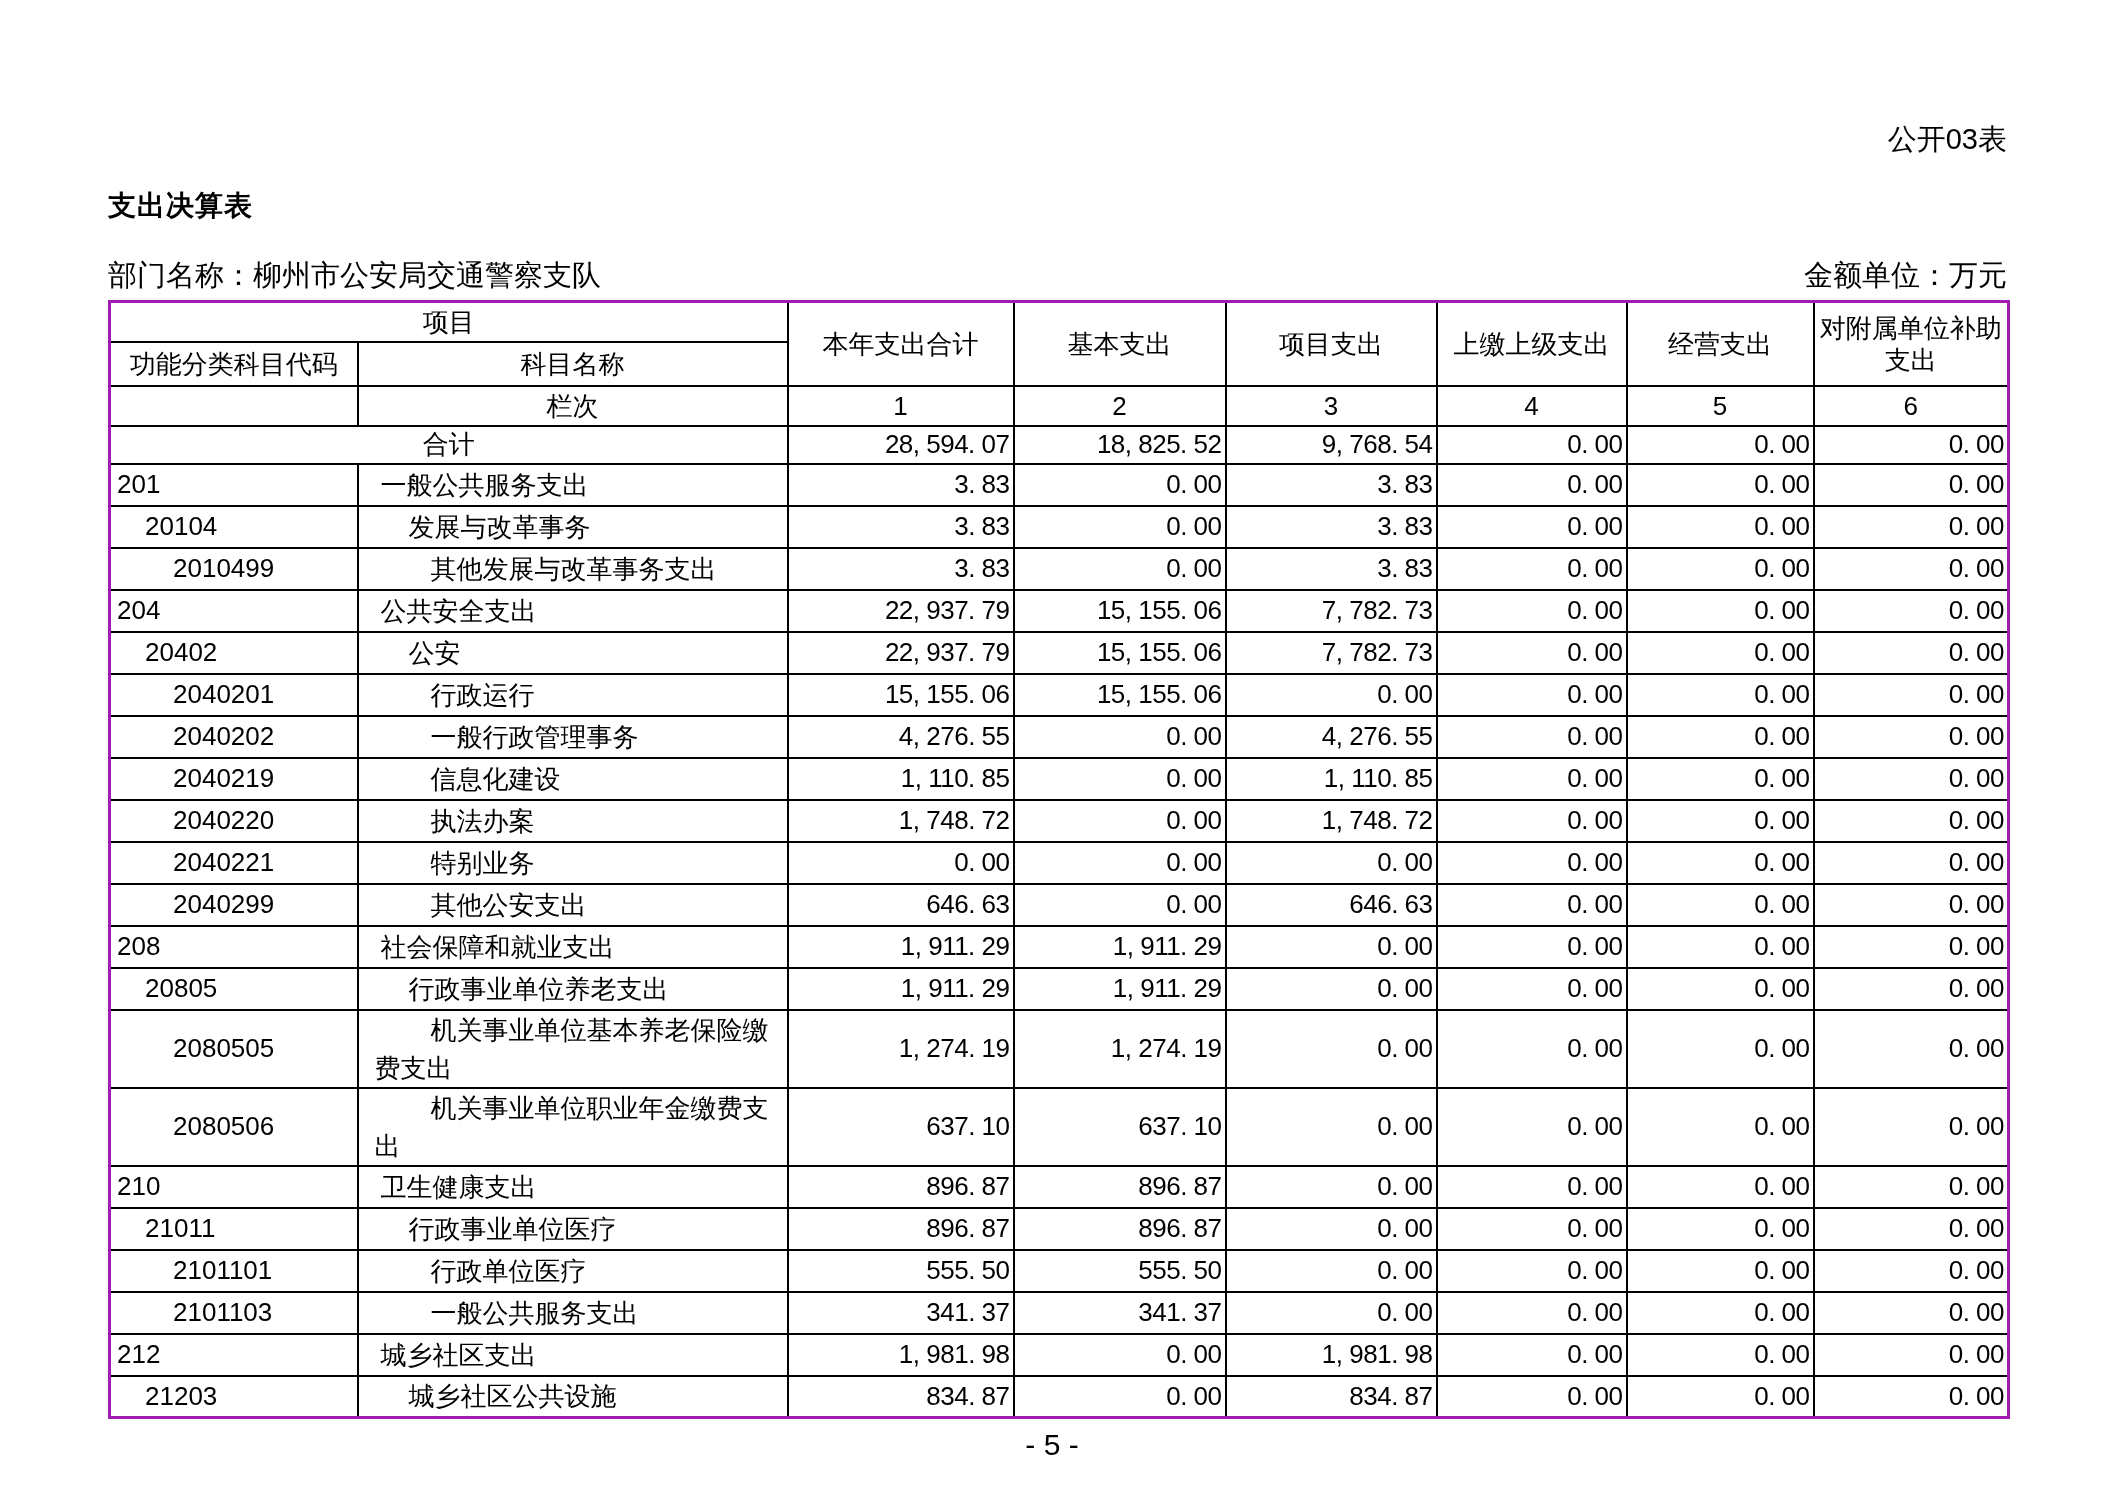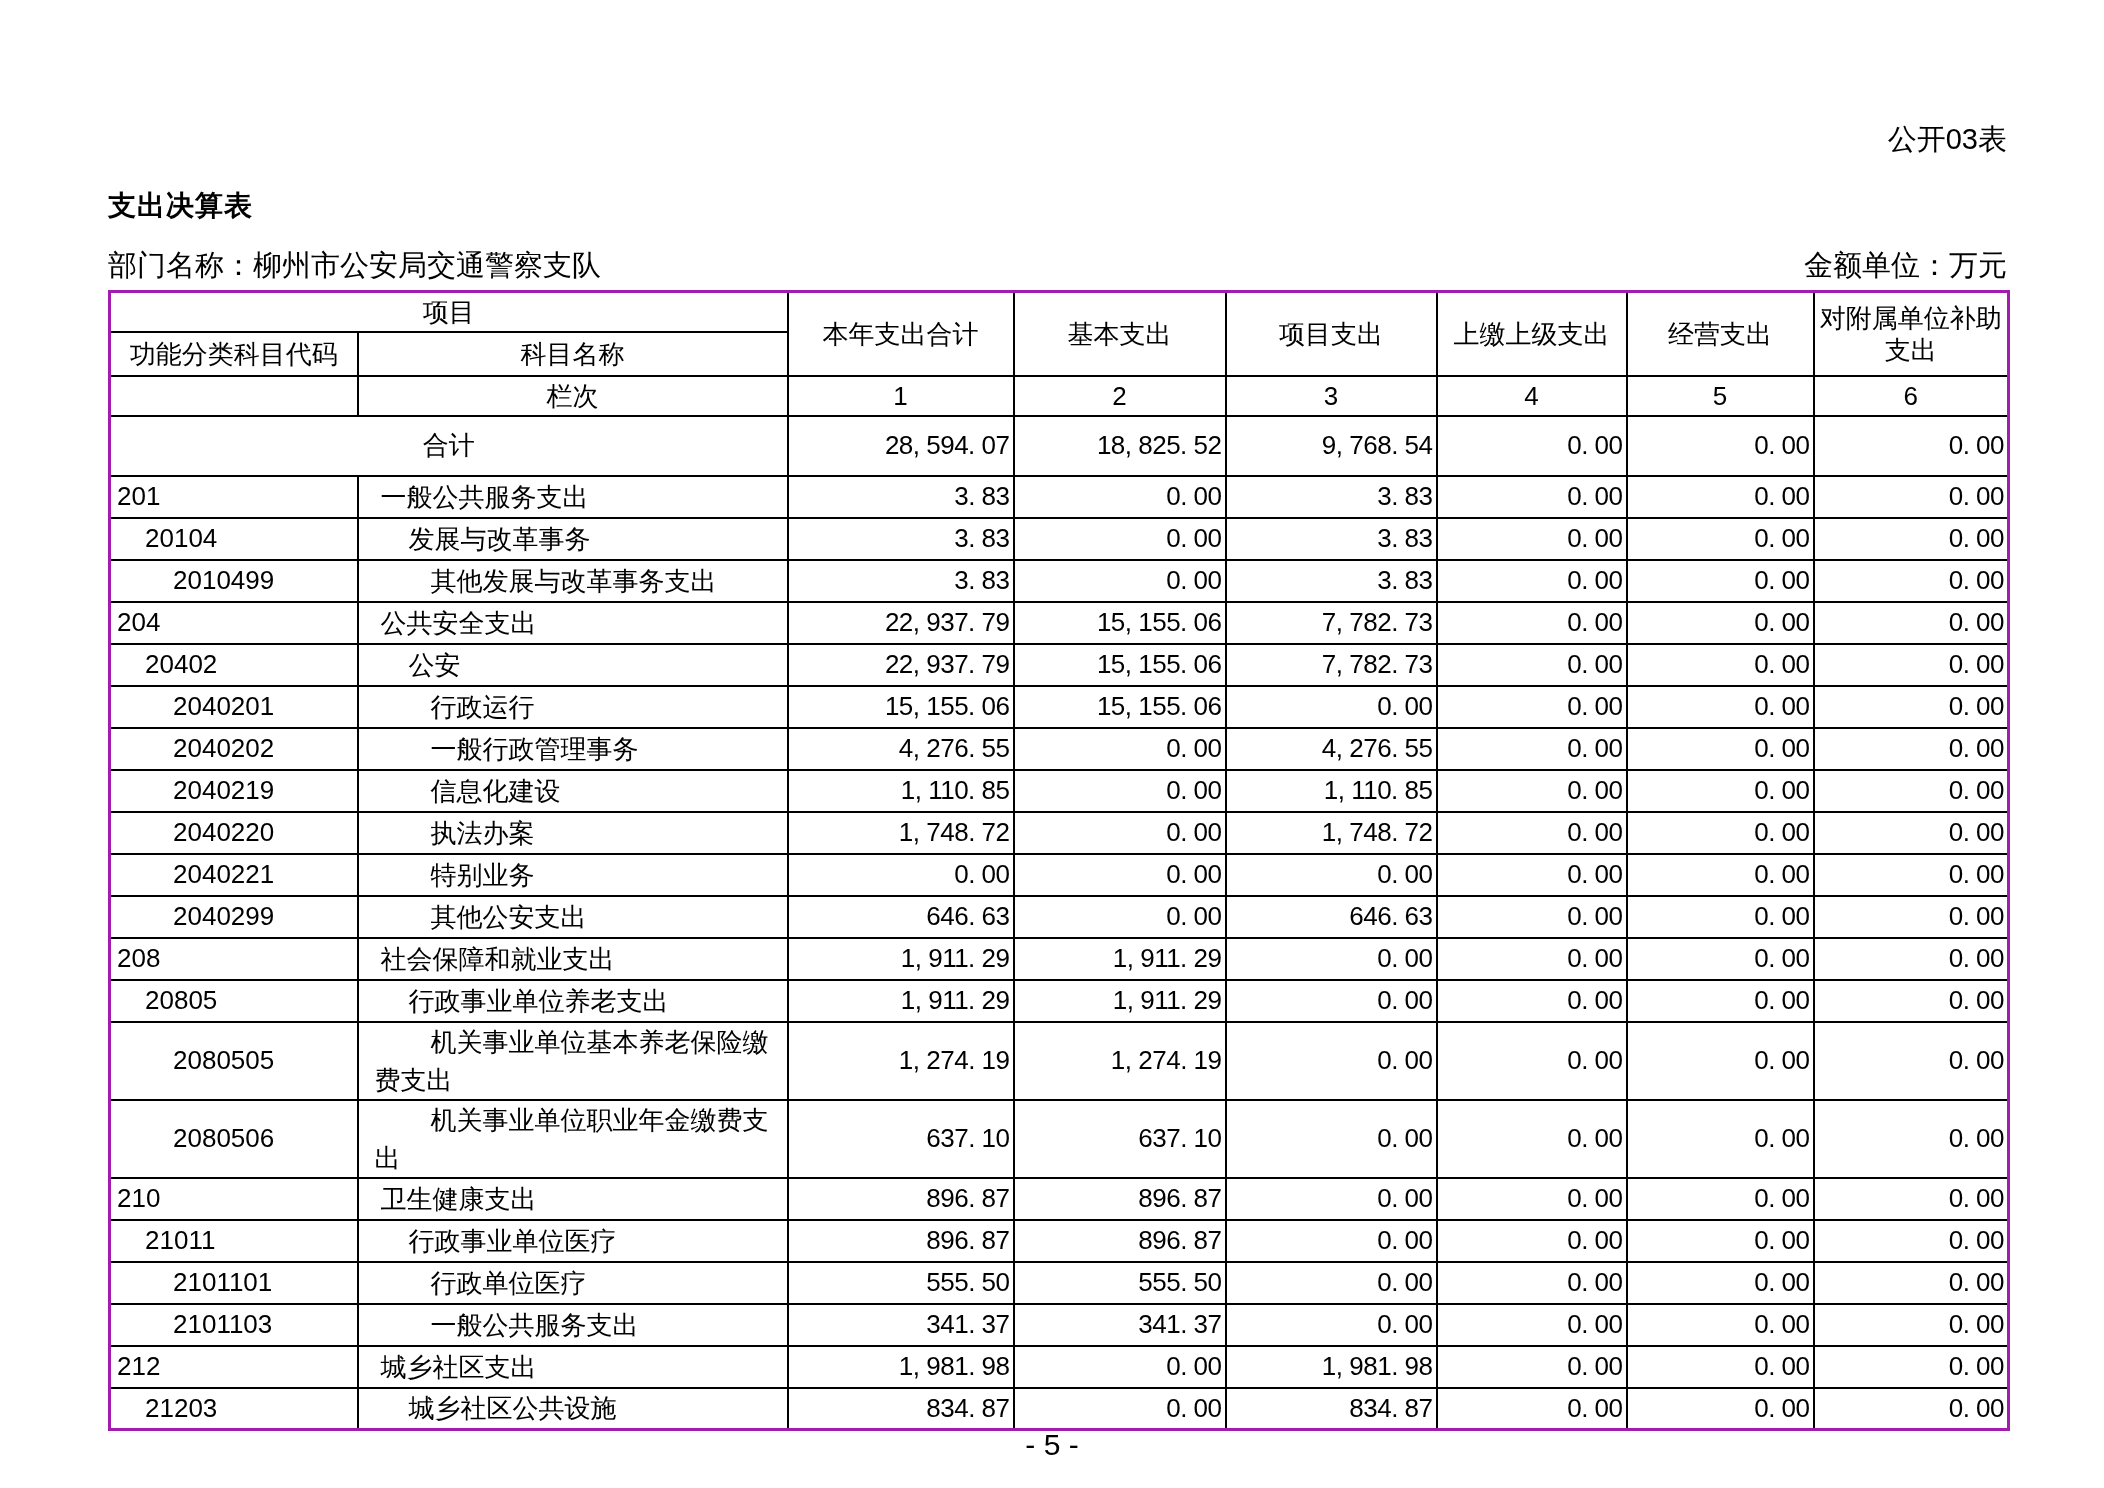--- a/index.html
+++ b/index.html
@@ -7,41 +7,41 @@
   body {
     width: 2104px; height: 1488px;
     position: relative; overflow: hidden;
     font-family: "Liberation Sans", sans-serif;
     color: #000;
   }
   .content { position: absolute; left: 108px; top: 0; width: 1899px; }
 
   .sheet-tag  { margin-top: 118px; text-align: right; font-size: 29px; line-height: 42px; }
   .doc-title  { margin-top: 24px; font-size: 28px; font-weight: bold; line-height: 44px; letter-spacing: 1px; }
-  .meta-row   { margin-top: 16px; display: flex; justify-content: space-between; font-size: 29px; line-height: 42px; }
+  .meta-row   { margin-top: 26px; display: flex; justify-content: space-between; font-size: 29px; line-height: 42px; }
 
   table.report {
     margin-top: 4px;
     width: 1899px;
     border-collapse: collapse;
     table-layout: fixed;
     border: 3px solid #a21caf;
   }
   table.report td {
     border: 2px solid #000;
     font-size: 26px;
     overflow: hidden;
     vertical-align: middle;
   }
   tr.hrow1 { height: 40px; }
   tr.hrow2 { height: 44px; }
   tr.hrow3 { height: 40px; }
   .th { text-align: center; line-height: 32px; padding: 0 4px; }
 
-  tr.total-row { height: 60px; }
+  tr.total-row { height: 38px; }
   .total-label { text-align: center; }
 
   tbody.data tr { height: 42px; }
   .code-cell { text-align: left; padding-left: 6px; white-space: nowrap; }
   tr.lv2 .code-cell { padding-left: 34px; }
   tr.lv3 .code-cell { padding-left: 62px; }
   .name-cell { padding-left: 16px; text-indent: 6px; word-break: break-all; line-height: 38px; }
   tr.lv2 .name-cell { text-indent: 34px; border-radius: 14px; }
   tr.lv3 .name-cell { text-indent: 56px; }
   .num-cell { text-align: right; padding-right: 3px; letter-spacing: -0.5px; white-space: nowrap; }

